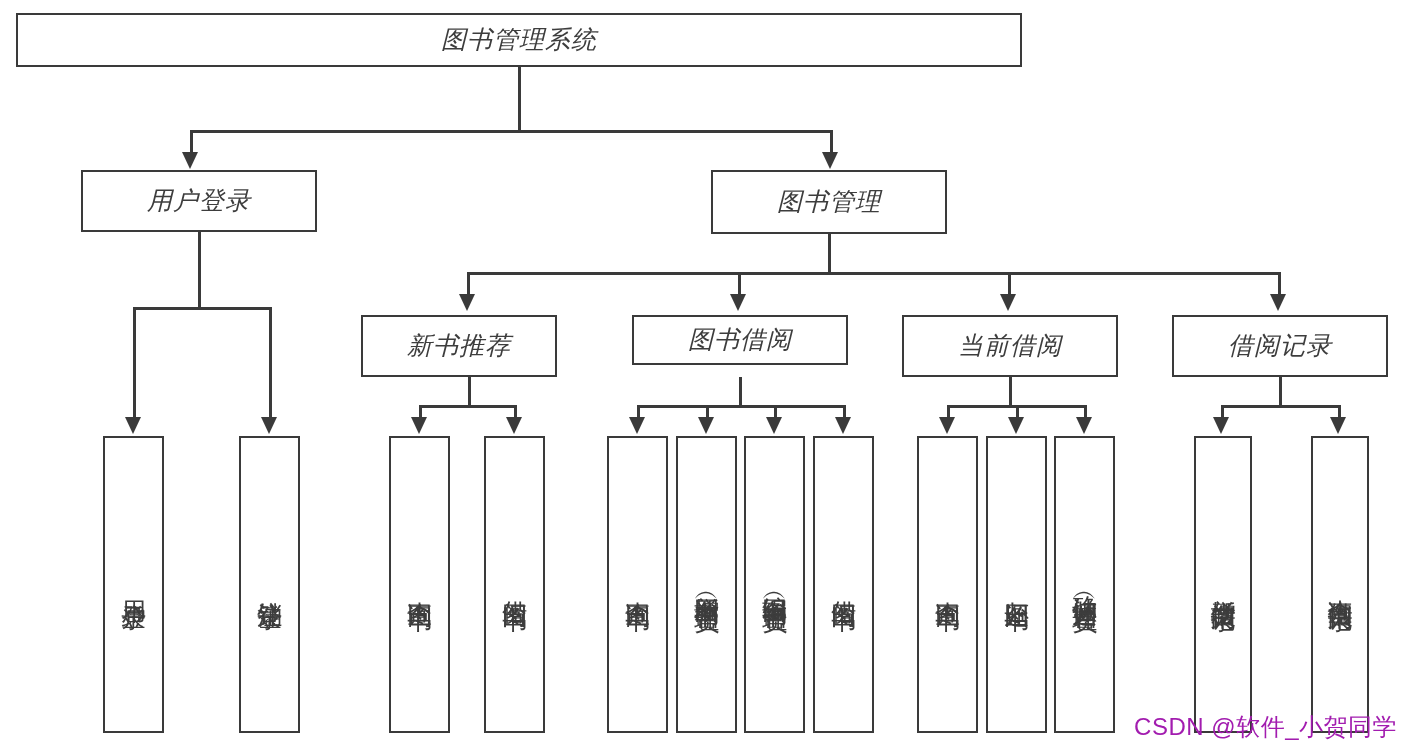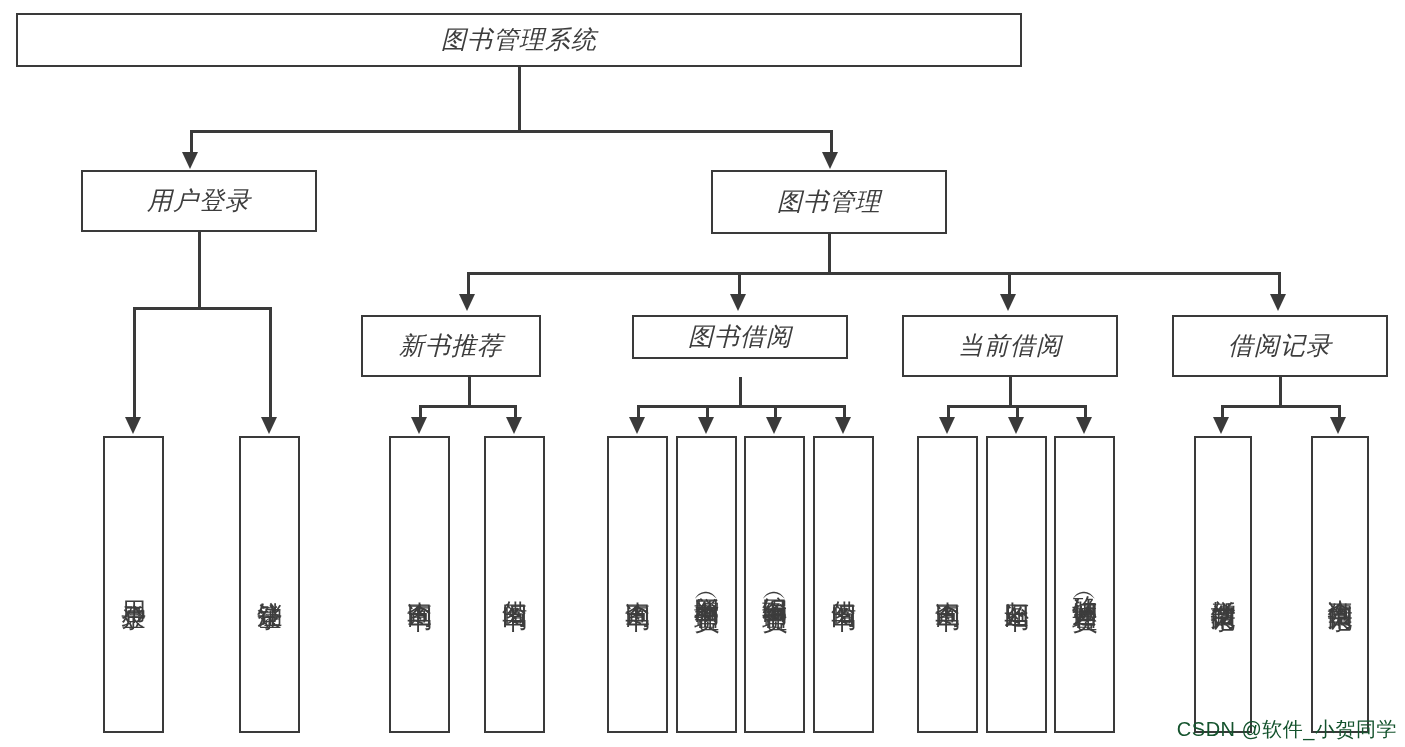--- a/index.html
+++ b/index.html
@@ -69,22 +69,22 @@
     height: 0;
     border-left: 8px solid transparent;
     border-right: 8px solid transparent;
     border-top: 17px solid #3a3a3a;
   }
   
   .watermark {
     position: absolute;
     right: 8px;
     bottom: 4px;
-    font-size: 20px;
-    color: #14532d;
+    font-size: 24px;
+    color: #a21caf;
     white-space: nowrap;
     letter-spacing: 0.5px;
   }
 </style>
 </head>
 <body>
 
 <div id="canvas">
 
   <div class="node root horiz" style="left:16px; top:13px; width:1006px; height:54px;">
@@ -124,24 +124,24 @@
 
   <div class="edge v" style="left:738px; top:272px; height:24px;"></div>
   <div class="arrow" style="left:730px; top:294px;"></div>
 
   <div class="edge v" style="left:1008px; top:272px; height:24px;"></div>
   <div class="arrow" style="left:1000px; top:294px;"></div>
 
   <div class="edge v" style="left:1278px; top:272px; height:24px;"></div>
   <div class="arrow" style="left:1270px; top:294px;"></div>
 
-  <div class="node horiz" style="left:361px; top:315px; width:180px; height:62px;">
+  <div class="node horiz" style="left:361px; top:315px; width:196px; height:62px;">
     <span>新书推荐</span>
   </div>
-  <div class="node horiz" style="left:632px; top:315px; width:216px; height:44px;">
+  <div class="node horiz" style="left:632px; top:315px; width:216px; height:50px;">
     <span>图书借阅</span>
   </div>
   <div class="node horiz" style="left:902px; top:315px; width:216px; height:62px;">
     <span>当前借阅</span>
   </div>
   <div class="node horiz" style="left:1172px; top:315px; width:216px; height:62px;">
     <span>借阅记录</span>
   </div>
 
   <div class="edge v" style="left:468px; top:377px; height:30px;"></div>

